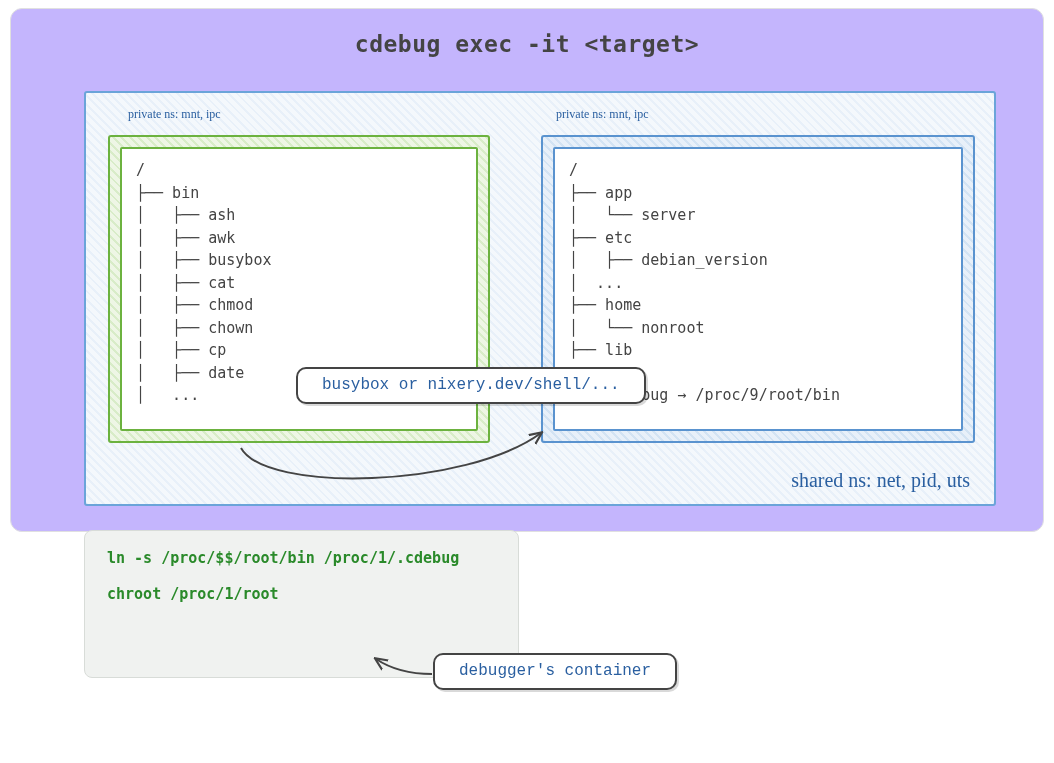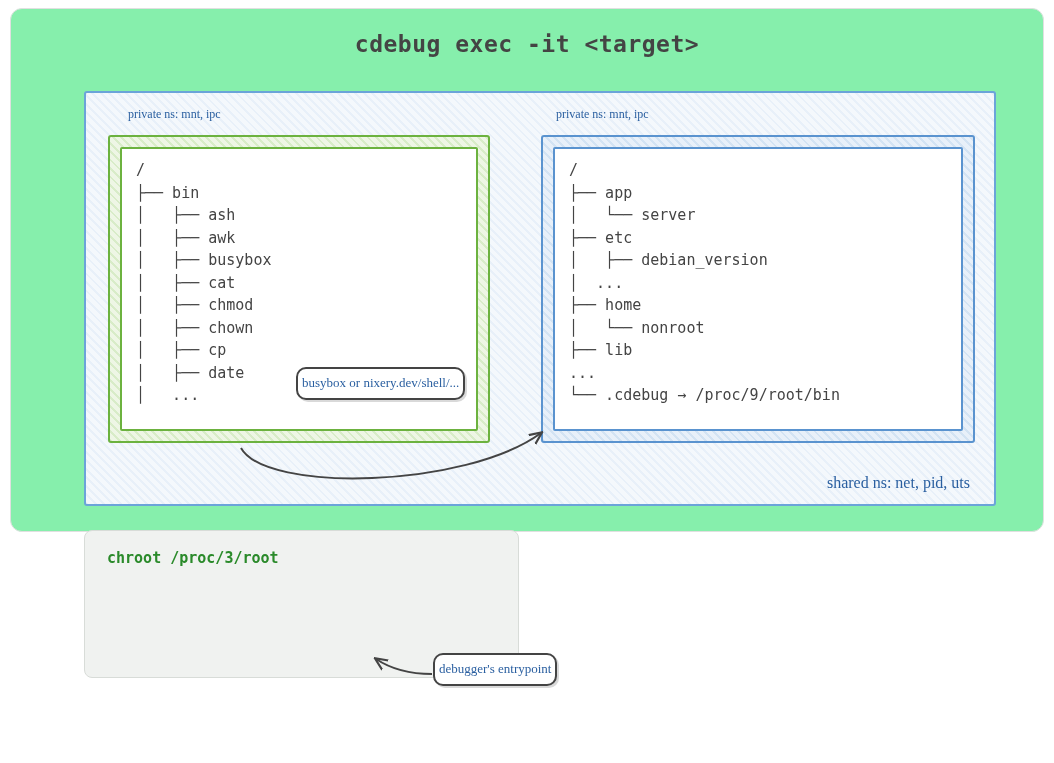--- a/index.html
+++ b/index.html
@@ -13,21 +13,21 @@
   color: #333;
 }
 .canvas {
   position: absolute;
   left: 10px;
   top: 8px;
   width: 1034px;
   height: 524px;
   border: 1px solid #e0e0e0;
   border-radius: 12px;
-  background: #86efac;
+  background: #c4b5fd;
 }
 .title {
   position: absolute;
   left: 0; right: 0;
   top: 22px;
   text-align: center;
   font-size: 23px;
   font-weight: bold;
   color: #444;
   letter-spacing: 0.5px;
@@ -41,21 +41,21 @@
   border: 2px solid #6ba4d9;
   border-radius: 3px;
   background: repeating-linear-gradient(45deg, #e8f0f9 0px, #e8f0f9 2px, #f4f8fc 2px, #f4f8fc 6px);
 }
 .shared-label {
   position: absolute;
   right: 24px;
   bottom: 12px;
   font-family: 'Comic Sans MS', cursive;
   color: #2a5fa0;
-  font-size: 16px;
+  font-size: 20px;
 }
 .ns-label {
   position: absolute;
   font-family: 'Comic Sans MS', cursive;
   color: #2a5fa0;
   font-size: 12px;
 }
 .green-outer {
   position: absolute;
   left: 22px;
@@ -91,24 +91,24 @@
   color: #444;
   white-space: pre;
 }
 .green-outer .inner-box { border: 2px solid #6cb23f; }
 .blue-outer .inner-box { border: 2px solid #5a93cf; }
 .callout {
   position: absolute;
   background: #fff;
   border: 2px solid #444;
   border-radius: 10px;
-  padding: 6px 4px;
-  font-family: Liberation Serif, serif;
-  color: #2a5fa0;
-  font-size: 13px;
+  padding: 6px 24px;
+  font-family: Liberation Mono, monospace;
+  color: #2a5fa0;
+  font-size: 16px;
   line-height: 1.3;
   box-shadow: 2px 2px 0 rgba(0,0,0,0.15);
 }
 .code-box {
   position: absolute;
   left: 73px;
   top: 521px;
   width: 435px;
   height: 148px;
   background: #f0f2f0;
@@ -207,24 +207,25 @@
         <marker id="ah" viewBox="0 0 10 10" refX="8" refY="5" markerWidth="7" markerHeight="7" orient="auto">
           <path d="M0,1 L9,5 L0,9" fill="none" stroke="#444" stroke-width="1.5"></path>
         </marker>
       </defs>
       <path d="M 155 355 C 180 400, 380 395, 455 340" stroke="#444" stroke-width="2" fill="none" marker-end="url(#ah)"></path>
     </svg>
 
   </div>
 
   <div class="code-box">
-    <div>chroot /proc/3/root</div>
+    <div>ln -s /proc/$$/root/bin /proc/1/.cdebug</div>
+    <div>chroot /proc/1/root</div>
   </div>
 
   <div class="callout" style="left:422px; top:644px;">debugger's
-entrypoint</div>
+container</div>
 
   <svg class="arrow" style="left:0; top:0;" width="1054" height="763">
     <path d="M 421 665 C 400 665, 380 660, 365 650" stroke="#444" stroke-width="2" fill="none" marker-end="url(#ah)"></path>
   </svg>
 
 
 </div>
 
 </body></html>

